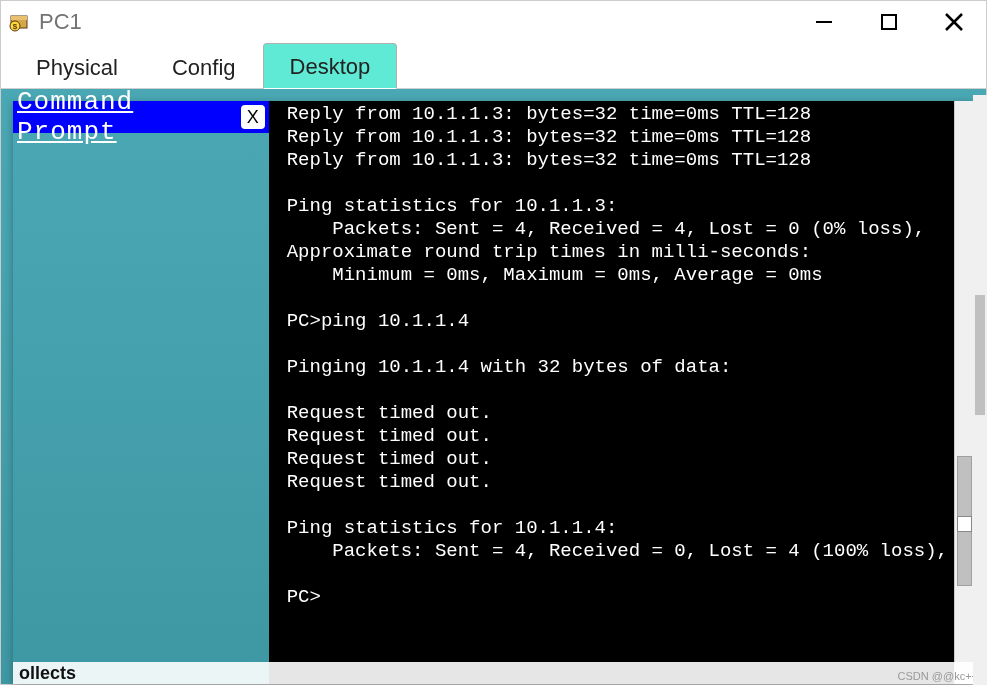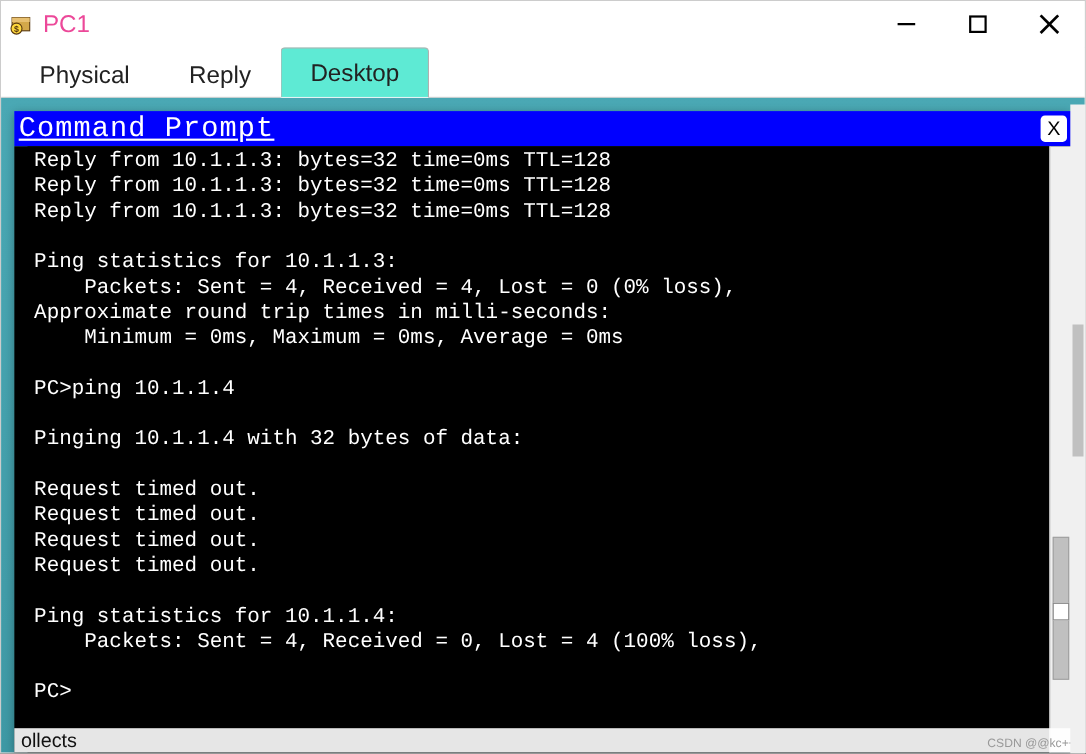--- a/index.html
+++ b/index.html
@@ -29,21 +29,21 @@
     .app-icon {
       width: 24px;
       height: 24px;
       display: flex;
       align-items: center;
       justify-content: center;
       margin-right: 6px;
     }
     .title-text {
       font-size: 22px;
-      color: #ec4899;
+      color: #737373;
       flex: 1;
     }
     .win-controls {
       display: flex;
       height: 100%;
     }
     .win-btn {
       width: 65px;
       height: 42px;
       display: flex;
@@ -81,21 +81,20 @@
     .content-area {
       flex: 1;
       background: linear-gradient(180deg, #4aa8b4 0%, #3e98a4 100%);
       padding: 12px 12px 0 12px;
       position: relative;
     }
     .inner-window {
       width: 100%;
       height: 100%;
       display: flex;
-      flex-direction: column;
       box-shadow: 0 2px 8px rgba(0,0,0,0.3);
     }
     .cmd-title {
       height: 32px;
       background: #0000ff;
       display: flex;
       align-items: center;
       padding: 0 4px 0 4px;
     }
     .cmd-title-text {
@@ -179,21 +178,21 @@
     .bottom-strip {
       position: absolute;
       bottom: 0;
       left: 12px;
       right: 12px;
       height: 22px;
       background: rgba(255,255,255,0.9);
       display: flex;
       align-items: center;
       padding: 0 6px;
-      font-weight: normal;
+      font-weight: bold;
       font-size: 18px;
       color: #111;
       overflow: hidden;
     }
     .watermark {
       position: absolute;
       right: 8px;
       bottom: 2px;
       font-size: 11px;
       color: #999;
@@ -229,21 +228,21 @@
         <svg width="28" height="28" viewBox="0 0 28 28">
             <line x1="6" y1="6" x2="22" y2="22" stroke="#000" stroke-width="2.5"></line>
             <line x1="22" y1="6" x2="6" y2="22" stroke="#000" stroke-width="2.5"></line>
           </svg>
       </div>
     </div>
   </div>
 
   <div class="tabbar">
     <div class="tab">Physical</div>
-    <div class="tab">Reply</div>
+    <div class="tab">Config</div>
     <div class="tab active">Desktop</div>
   </div>
 
   <div class="content-area">
     <div class="inner-window">
       <div class="cmd-title">
         <span class="cmd-title-text">Command Prompt</span>
         <span class="cmd-close">X</span>
       </div>
       <div class="terminal-wrap">

